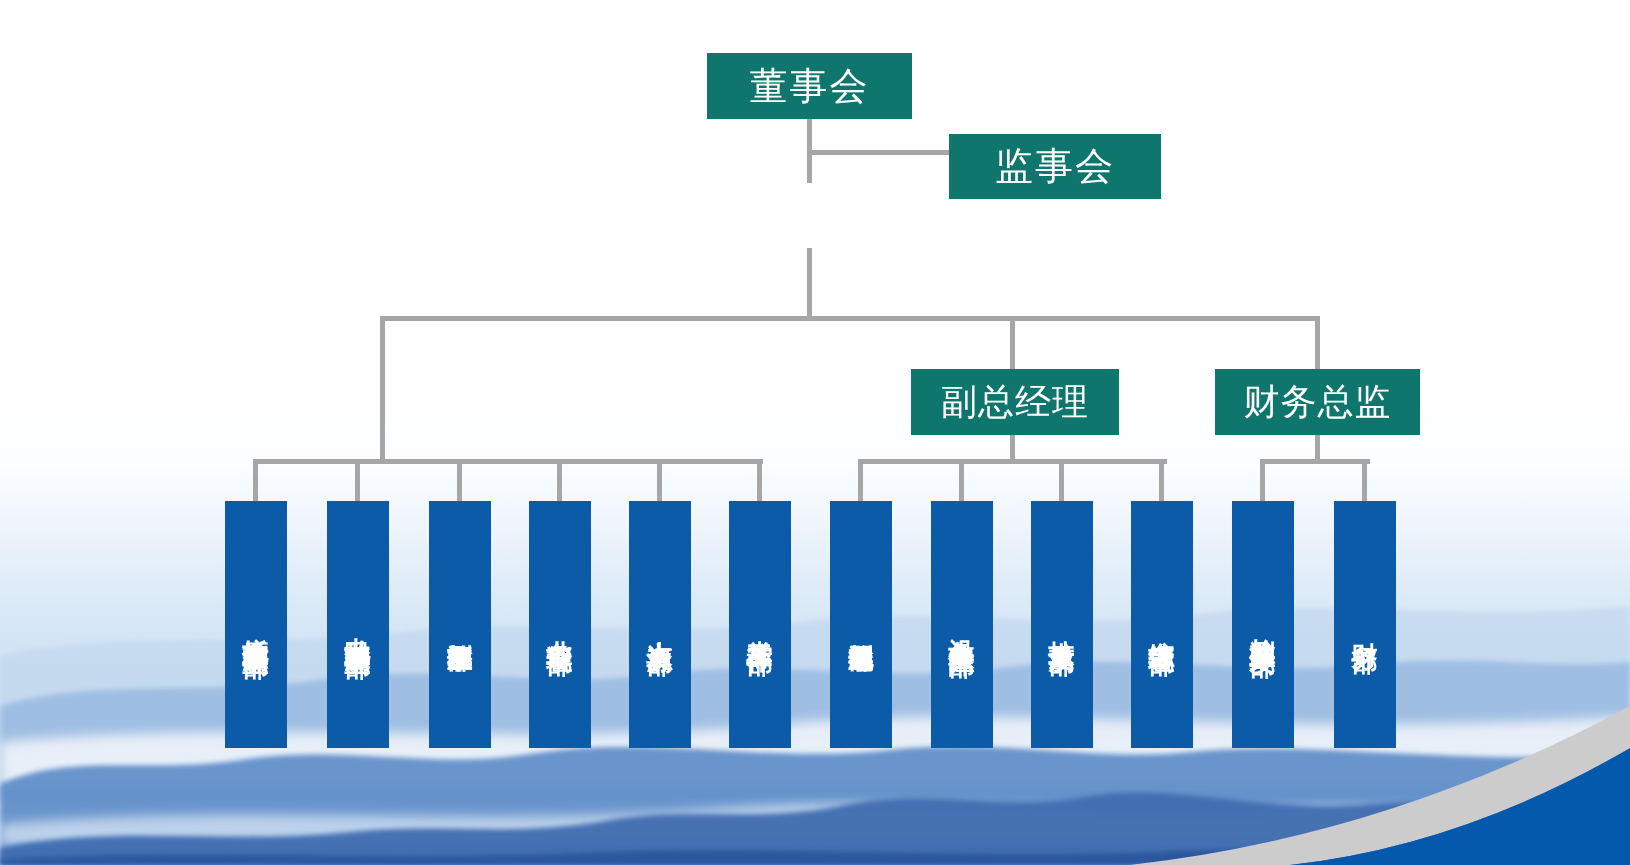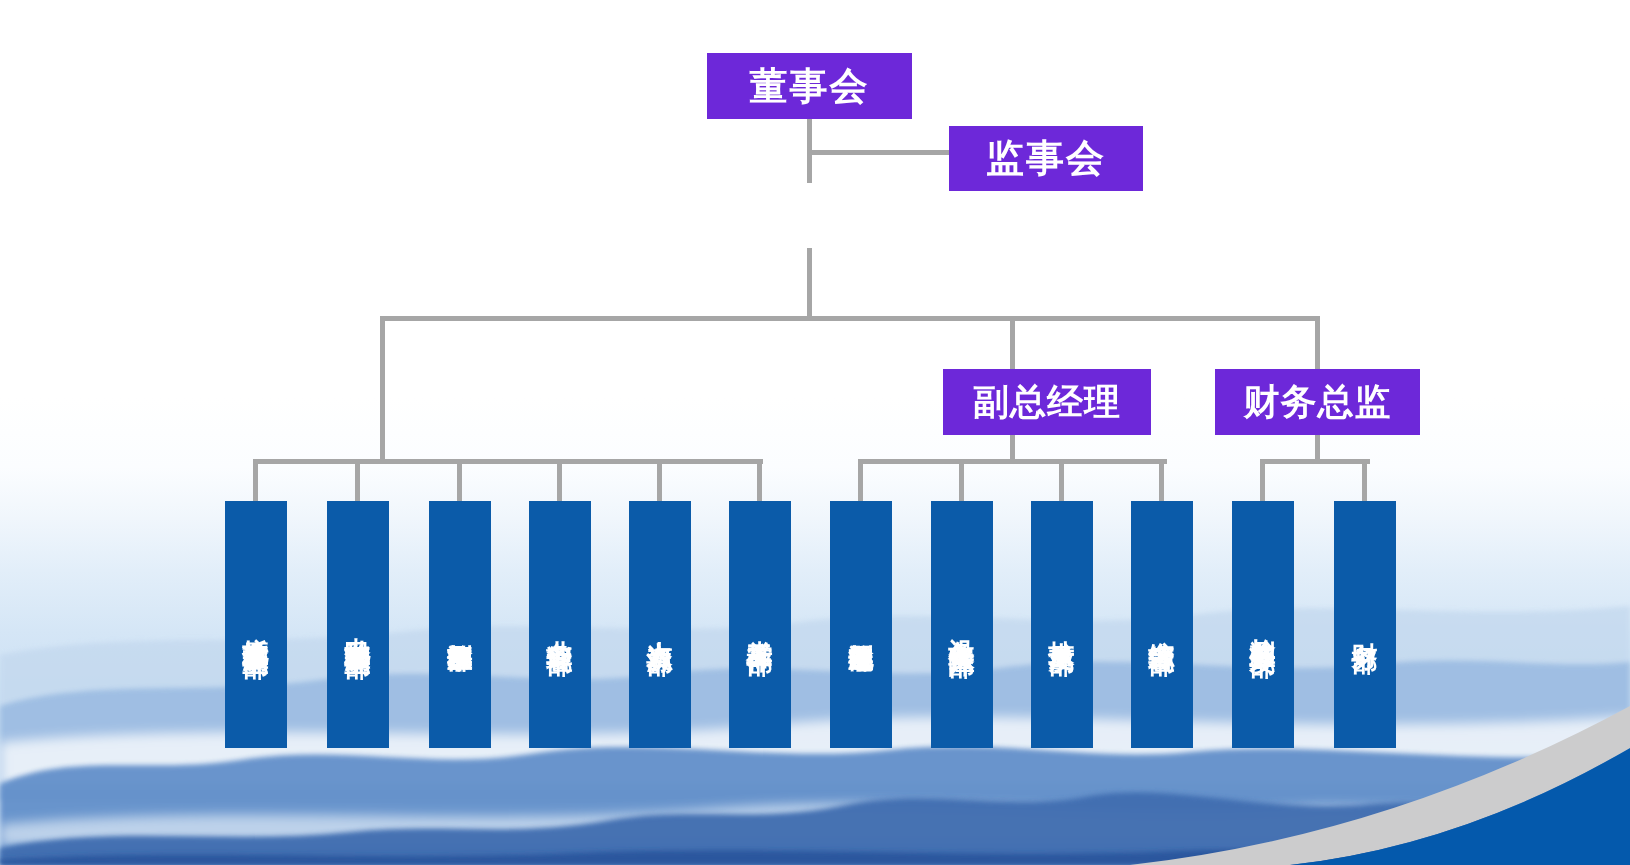--- a/index.html
+++ b/index.html
@@ -11,34 +11,34 @@
   .bg-sky { position:absolute; inset:0;
     background:linear-gradient(180deg,
       #ffffff 0%, #ffffff 46%,
       #fbfdff 54%, #f0f6fc 60%,
       #e2eef9 66%, #d5e6f6 73%,
       #cadff3 82%, #d2e5f6 100%); }
 
   .art { position:absolute; left:0; width:1630px; }
 
   
-  .hbox { position:absolute; background:#6d28d9; color:#ffffff; font-weight:700;
+  .hbox { position:absolute; background:#0f766e; color:#ffffff; font-weight:400;
           display:flex; align-items:center; justify-content:center;
           font-size:38px; letter-spacing:2px; }
   .hbox.sz4 { font-size:36px; letter-spacing:1px; }
   .vbox { position:absolute; top:501px; height:247px; width:62px; background:#0b5ba9;
           display:flex; align-items:center; justify-content:center; }
   .vtext { writing-mode:vertical-rl; text-orientation:upright; color:#ffffff;
            font-weight:800; font-size:26px; line-height:1; letter-spacing:2px; }
   .chars9 .vtext { font-size:25px; letter-spacing:0; }
 
   #node-board       { left:707px;  top:53px;  width:205px; height:66px; }
-  #node-supervisory { left:949px;  top:126px; width:194px; height:65px;align-items:center; }
+  #node-supervisory { left:949px;  top:134px; width:212px; height:65px;align-items:center; }
   #node-gm          { left:707px;  top:183px; width:205px; height:65px; }
-  #node-vice        { left:911px;  top:369px; width:208px; height:66px;margin-left:32px; }
+  #node-vice        { left:911px;  top:369px; width:208px; height:66px; }
   #node-cfo         { left:1215px; top:369px; width:205px; height:66px;text-align:right; }
 
   #dept-0  { left:225px;  }
   #dept-1  { left:327px;  }
   #dept-2  { left:429px;  }
   #dept-3  { left:529px;  }
   #dept-4  { left:629px;  }
   #dept-5  { left:729px;  }
   #dept-6  { left:830px;  }
   #dept-7  { left:931px;  }

